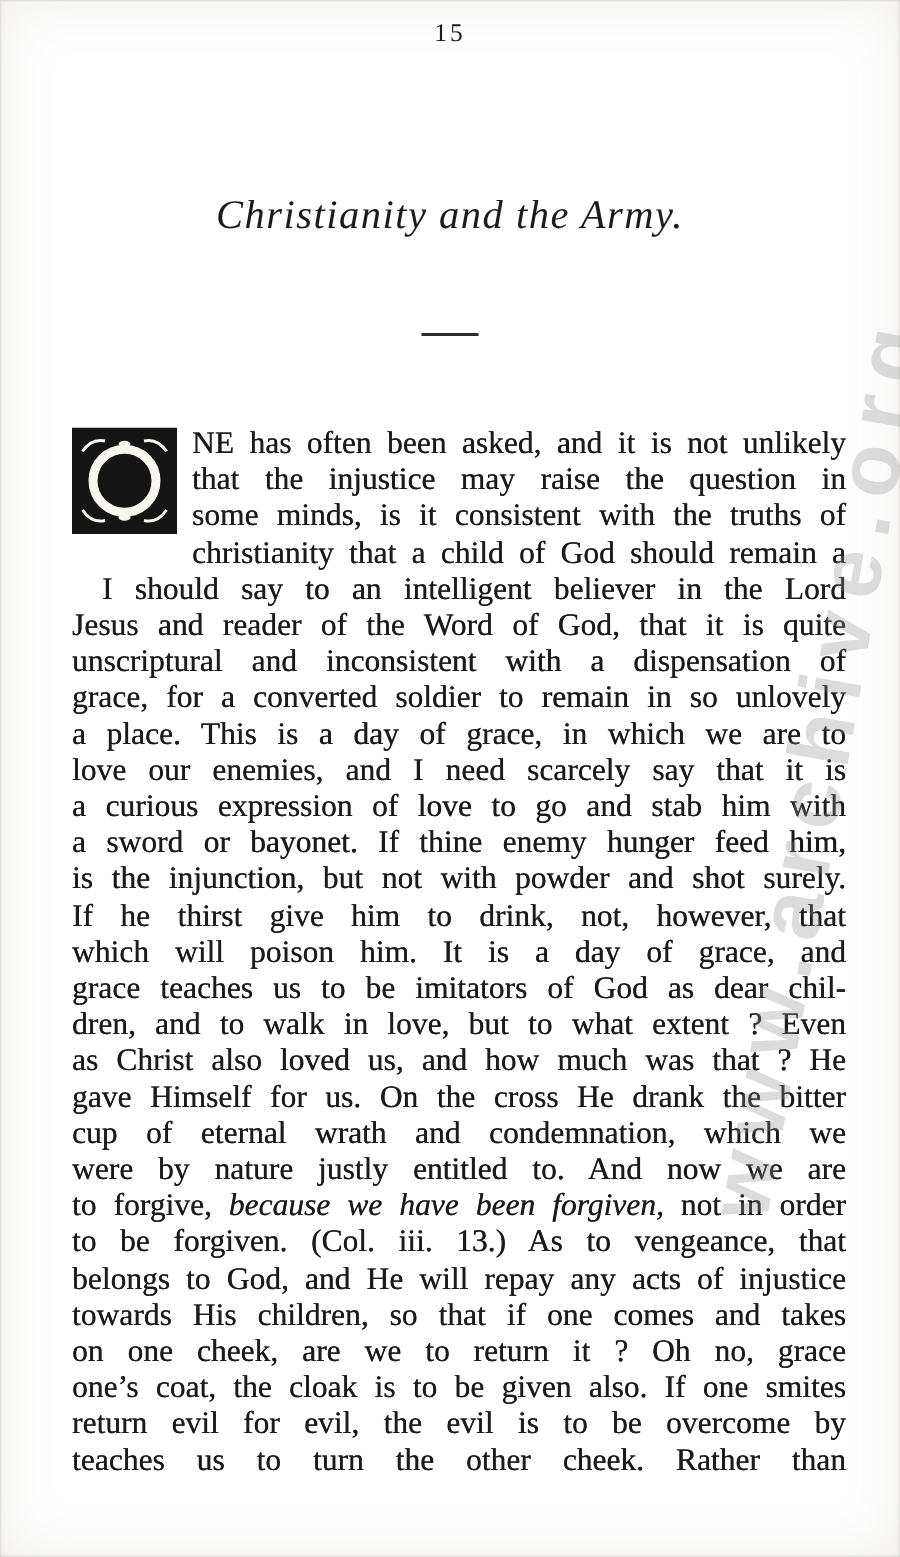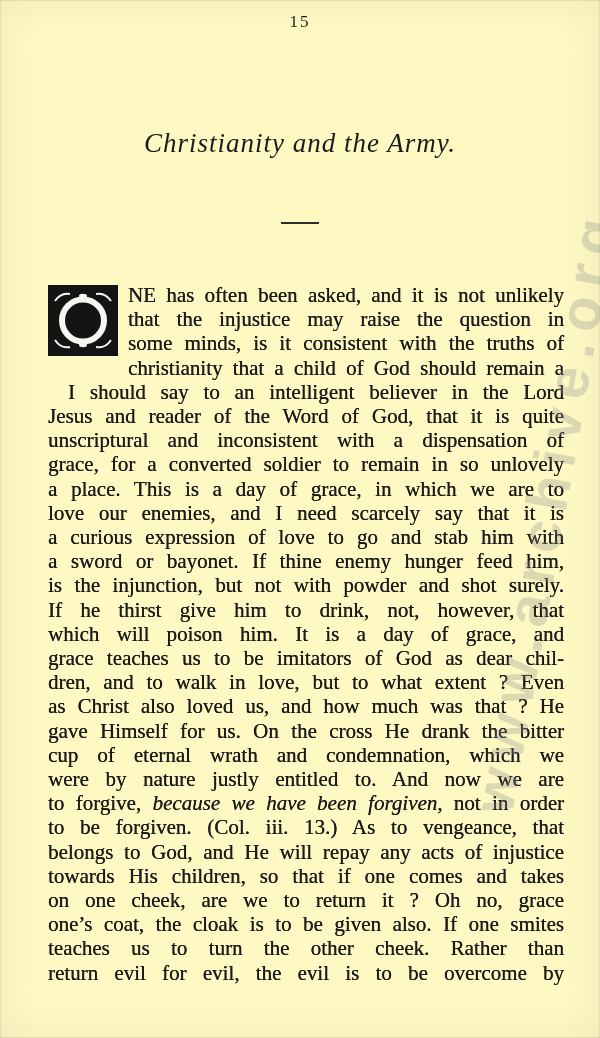--- a/index.html
+++ b/index.html
@@ -1,21 +1,21 @@
 <!DOCTYPE html>
 <html><head>
 <meta charset="utf-8">
 <style>
   html, body { margin: 0; padding: 0; background: #e9e7e2; }
   .page {
     position: relative;
     width: 600px;
     height: 1038px;
     margin: 0 auto;
-    background: #fef9c3;
+    background: #ffffff;
     overflow: hidden;
     font-family: "Liberation Serif", serif;
     color: #1b1b1b;
     box-shadow: inset 0 0 40px rgba(120,115,100,0.12), inset 0 0 2px rgba(0,0,0,0.25);
     text-decoration: underline;
   }
   .page-number {
     position: absolute;
     top: 12px; left: 0; right: 0;
     text-align: center;
@@ -135,21 +135,21 @@
         <div class="line"><span>as Christ also loved us, and how much was that ? He</span></div>
         <div class="line"><span>gave Himself for us. On the cross He drank the bitter</span></div>
         <div class="line"><span>cup of eternal wrath and condemnation, which we</span></div>
         <div class="line"><span>were by nature justly entitled to. And now we are</span></div>
         <div class="line"><span>to forgive, </span><span class="it">because we have been forgiven,</span><span> not in order</span></div>
         <div class="line"><span>to be forgiven. (Col. iii. 13.) As to vengeance, that</span></div>
         <div class="line"><span>belongs to God, and He will repay any acts of injustice</span></div>
         <div class="line"><span>towards His children, so that if one comes and takes</span></div>
         <div class="line"><span>on one cheek, are we to return it ? Oh no, grace</span></div>
         <div class="line"><span>one’s coat, the cloak is to be given also. If one smites</span></div>
+        <div class="line"><span>return evil for evil, the evil is to be overcome by</span></div>
         <div class="line"><span>teaches us to turn the other cheek. Rather than</span></div>
-        <div class="line"><span>return evil for evil, the evil is to be overcome by</span></div>
       </div>
 
   </div>
 
   <div class="watermark">www.archive.org</div>
 
 </div>
 
 </body></html>

